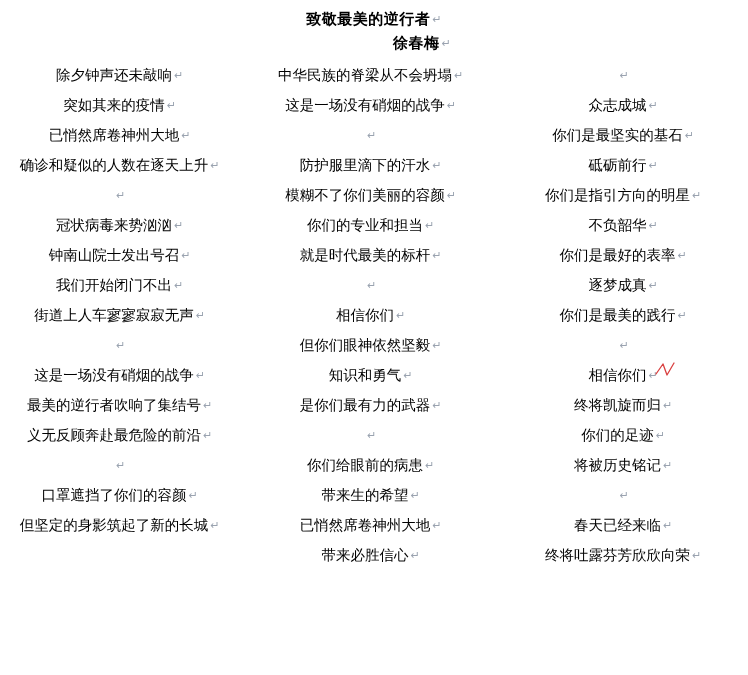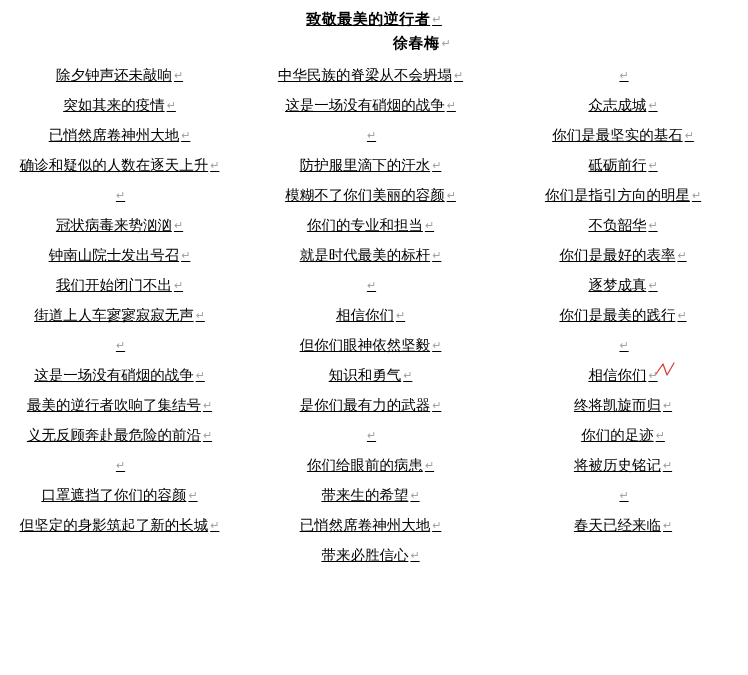--- a/index.html
+++ b/index.html
@@ -22,21 +22,20 @@
     box-sizing: border-box;
     padding: 4px 0 0 0;
   }
   .title {
     text-align: center;
     font-size: 15px;
     font-weight: bold;
     line-height: 22px;
     margin: 4px 0 2px 0;
     letter-spacing: 0.5px;
-    text-decoration: underline;
   }
   .author {
     text-align: center;
     font-size: 15px;
     font-weight: bold;
     line-height: 22px;
     margin: 0 0 6px 0;
     padding-left: 96px;
     letter-spacing: 0.5px;
   }
@@ -49,21 +48,20 @@
     font-weight: normal;
   }
   .cols {
     display: grid;
     grid-template-columns: 247px 247px 254px;
     column-gap: 0;
   }
   .col {
     display: flex;
     flex-direction: column;
-    text-decoration: underline;
   }
   .line {
     font-size: 14.5px;
     line-height: 30px;
     height: 30px;
     text-align: center;
     white-space: nowrap;
   }
   .col-1 .line { padding-right: 8px; }
   .col-3 .line { padding-left: 4px; }
@@ -140,20 +138,21 @@
       <div class="line"><span>你们是最好的表率</span><span class="pilcrow">↵</span></div>
       <div class="line"><span>逐梦成真</span><span class="pilcrow">↵</span></div>
       <div class="line"><span>你们是最美的践行</span><span class="pilcrow">↵</span></div>
       <div class="line"><span></span><span class="pilcrow">↵</span></div>
       <div class="line"><span>相信你们</span><span class="pilcrow">↵</span></div>
       <div class="line"><span>终将凯旋而归</span><span class="pilcrow">↵</span></div>
       <div class="line"><span>你们的足迹</span><span class="pilcrow">↵</span></div>
       <div class="line"><span>将被历史铭记</span><span class="pilcrow">↵</span></div>
       <div class="line"><span></span><span class="pilcrow">↵</span></div>
       <div class="line"><span>春天已经来临</span><span class="pilcrow">↵</span></div>
+      <div class="line"><span>终将吐露芬芳欣欣向荣</span><span class="pilcrow">↵</span></div>
     </div>
 
   </div>
 
   <svg class="redmark" viewBox="0 0 22 16" xmlns="http://www.w3.org/2000/svg">
     <path d="M2 13 L9 3 M9 3 L13 14 M13 14 L20 2" stroke="#d94040" stroke-width="1.3" fill="none" stroke-linecap="round"></path>
   </svg>
 
 </div>
 

